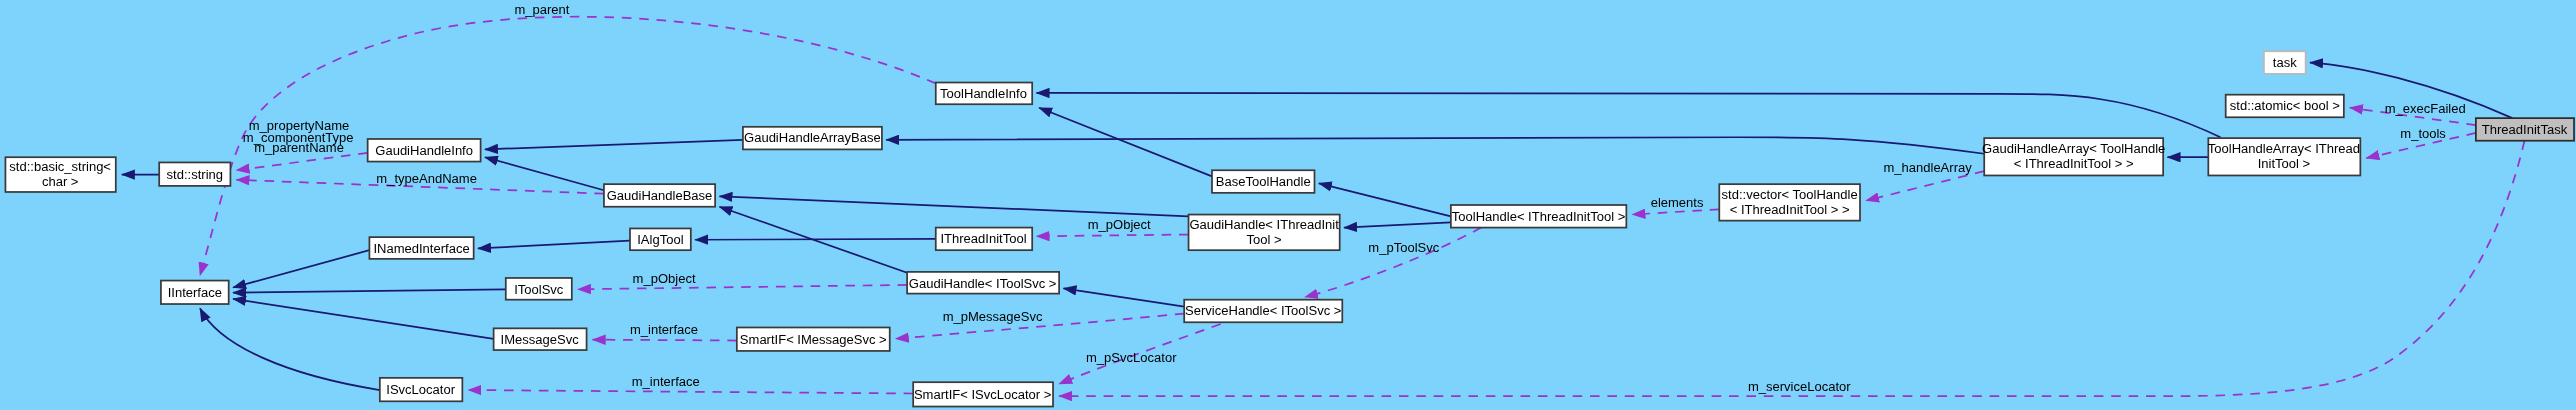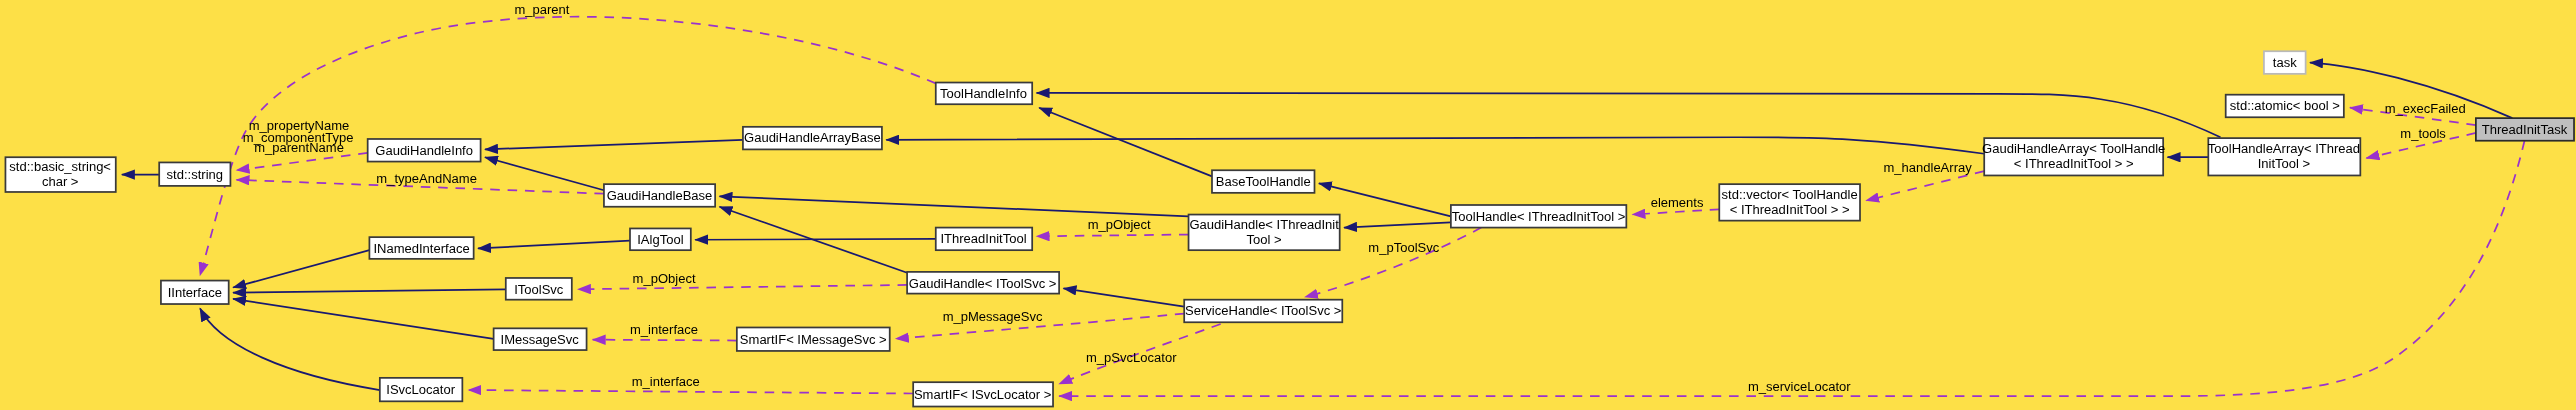--- a/index.html
+++ b/index.html
@@ -1,16 +1,16 @@
 <!DOCTYPE html>
 <html style="font-size:14px"><head>
 <meta charset="utf-8">
 <style>
   html,body{margin:0;padding:0;background:#ffffff;}
-  .canvas{position:relative;width:2576px;height:410px;background:#fde047;overflow:hidden;}
+  .canvas{position:relative;width:2576px;height:410px;background:#7dd3fc;overflow:hidden;}
   svg{display:block;font-family:"Liberation Sans", sans-serif;}
   .node rect{fill:#ffffff;stroke:#3a3a3a;stroke-width:2;}
   .node.current rect{fill:#bfbfbf;stroke:#2b2b2b;}
   .node.external rect{fill:#ffffff;stroke:#b9b9b9;}
   .node text{fill:#000000;font-size:15px;text-anchor:middle;}
   .edge-inherit{fill:none;stroke:#191970;stroke-width:2;}
   .edge-usage{fill:none;stroke:#9a32cd;stroke-width:2;stroke-dasharray:11,9;}
   .edge-label{fill:#000000;font-size:15px;}
   .edge-label.mid{text-anchor:middle;}
 </style>

